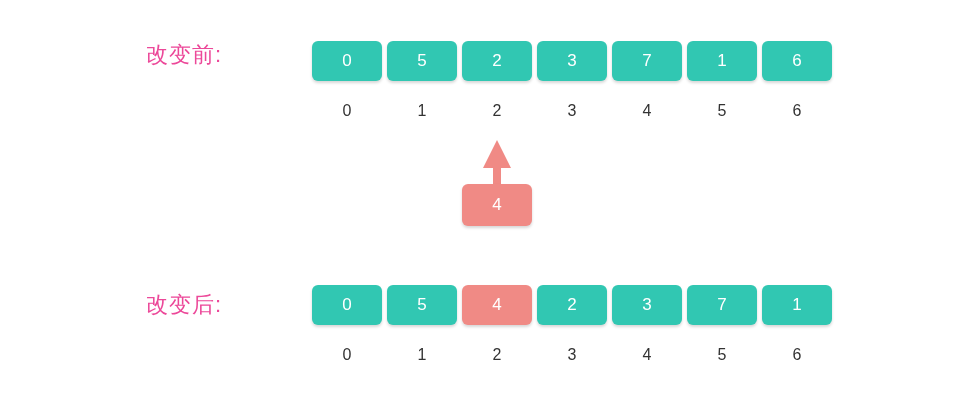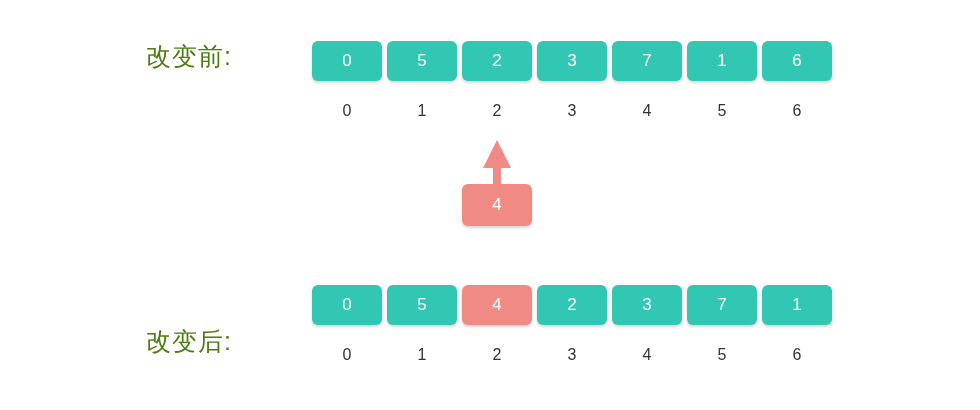--- a/index.html
+++ b/index.html
@@ -16,28 +16,28 @@
   }
 
   .stage {
     position: absolute;
     inset: 0;
   }
 
   
   .row-label {
     position: absolute;
-    font-size: 25px;
-    color: #4d7c0f;
+    font-size: 22px;
+    color: #ec4899;
     letter-spacing: 1px;
     white-space: nowrap;
     line-height: 1;
   }
   .row-label-before { left: 146px; top: 44px; }
-  .row-label-after  { left: 146px; top: 294px; margin-top: 35px; }
+  .row-label-after  { left: 146px; top: 294px; }
 
   
   .array-row {
     position: absolute;
     left: 312px;
     width: 520px;
     height: 40px;
   }
   .array-row-before { top: 41px; }
   .array-row-after  { top: 285px; }

